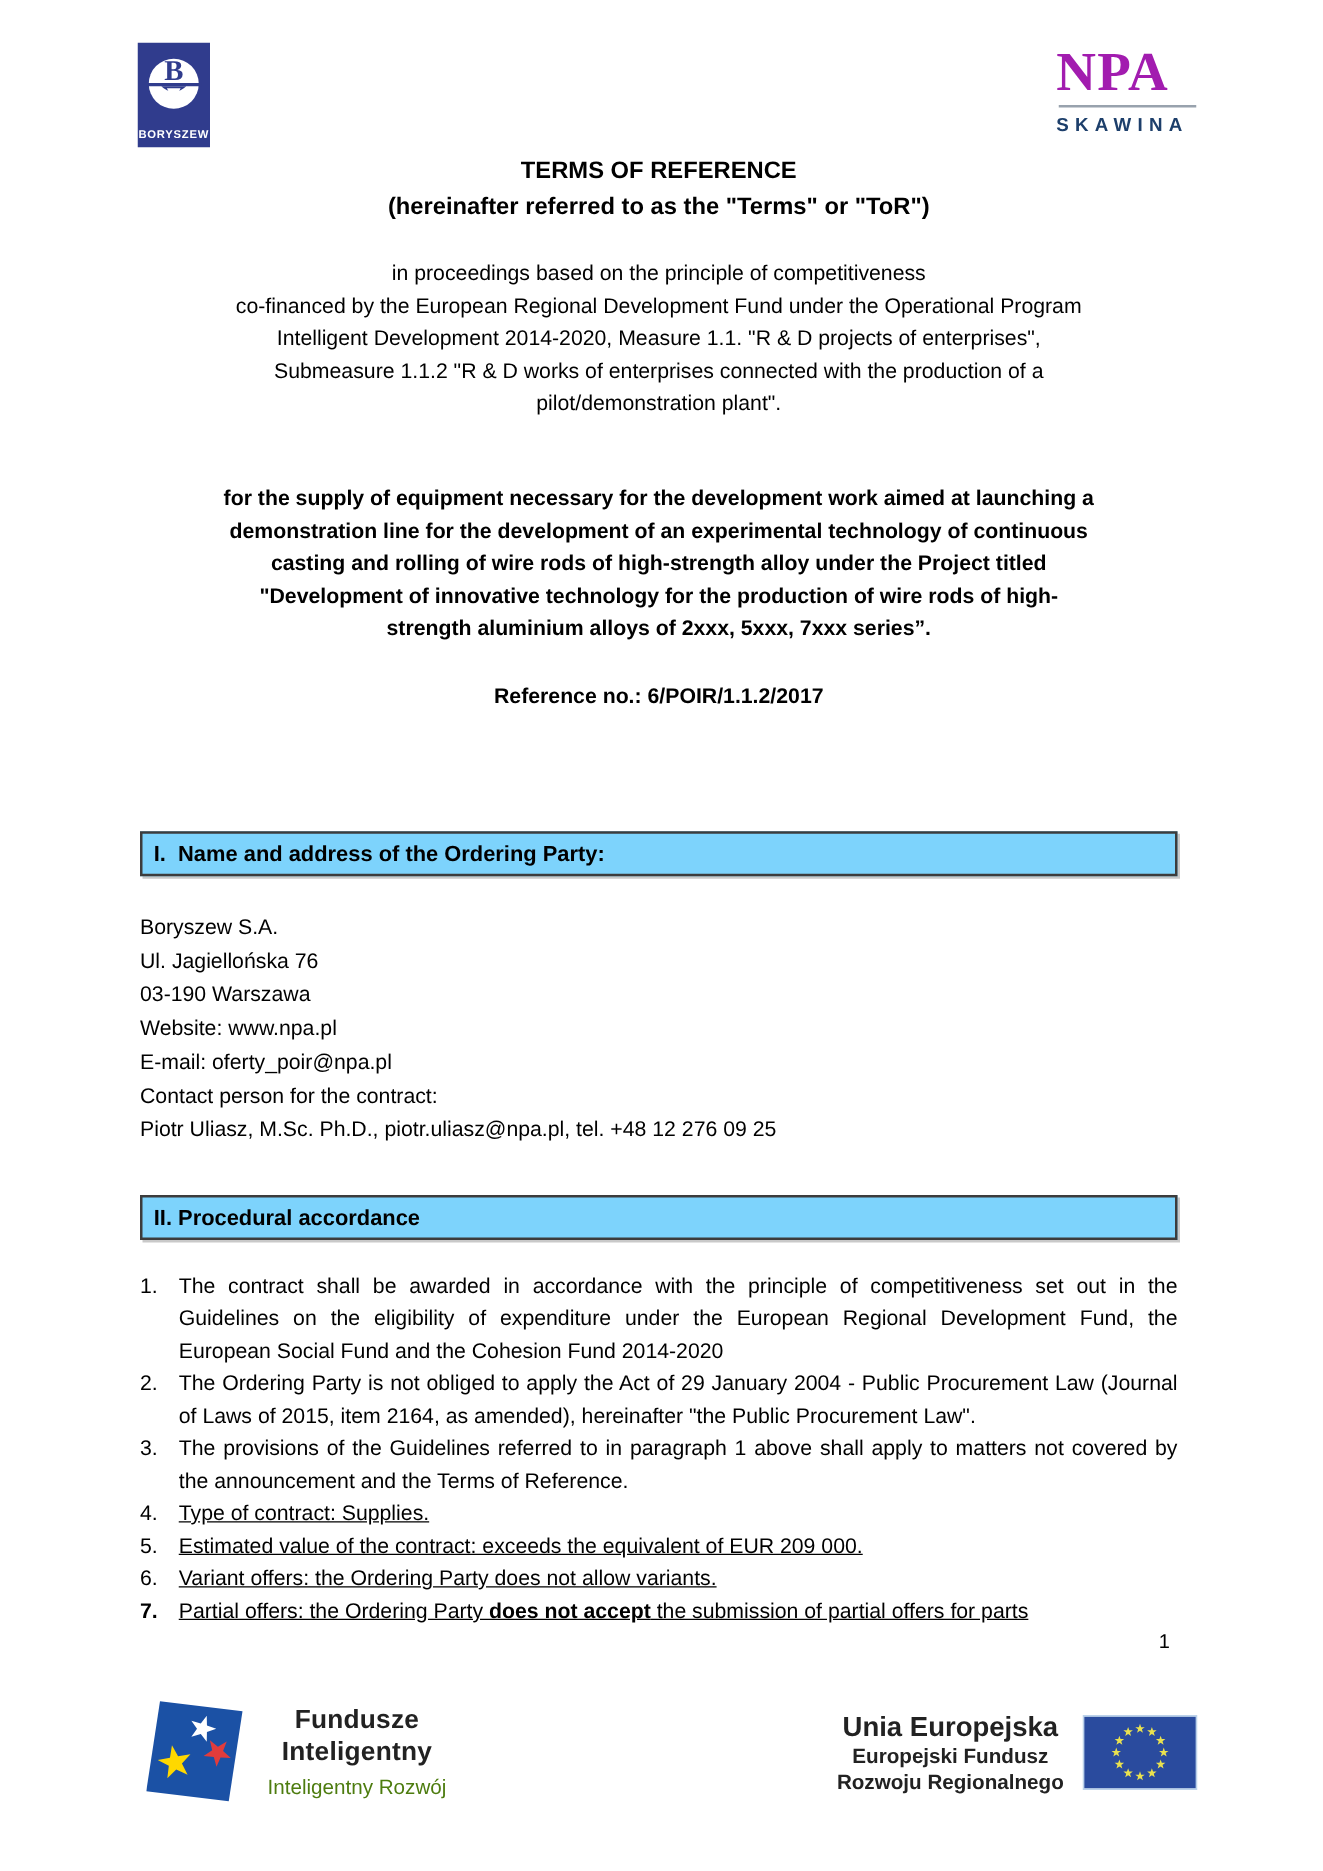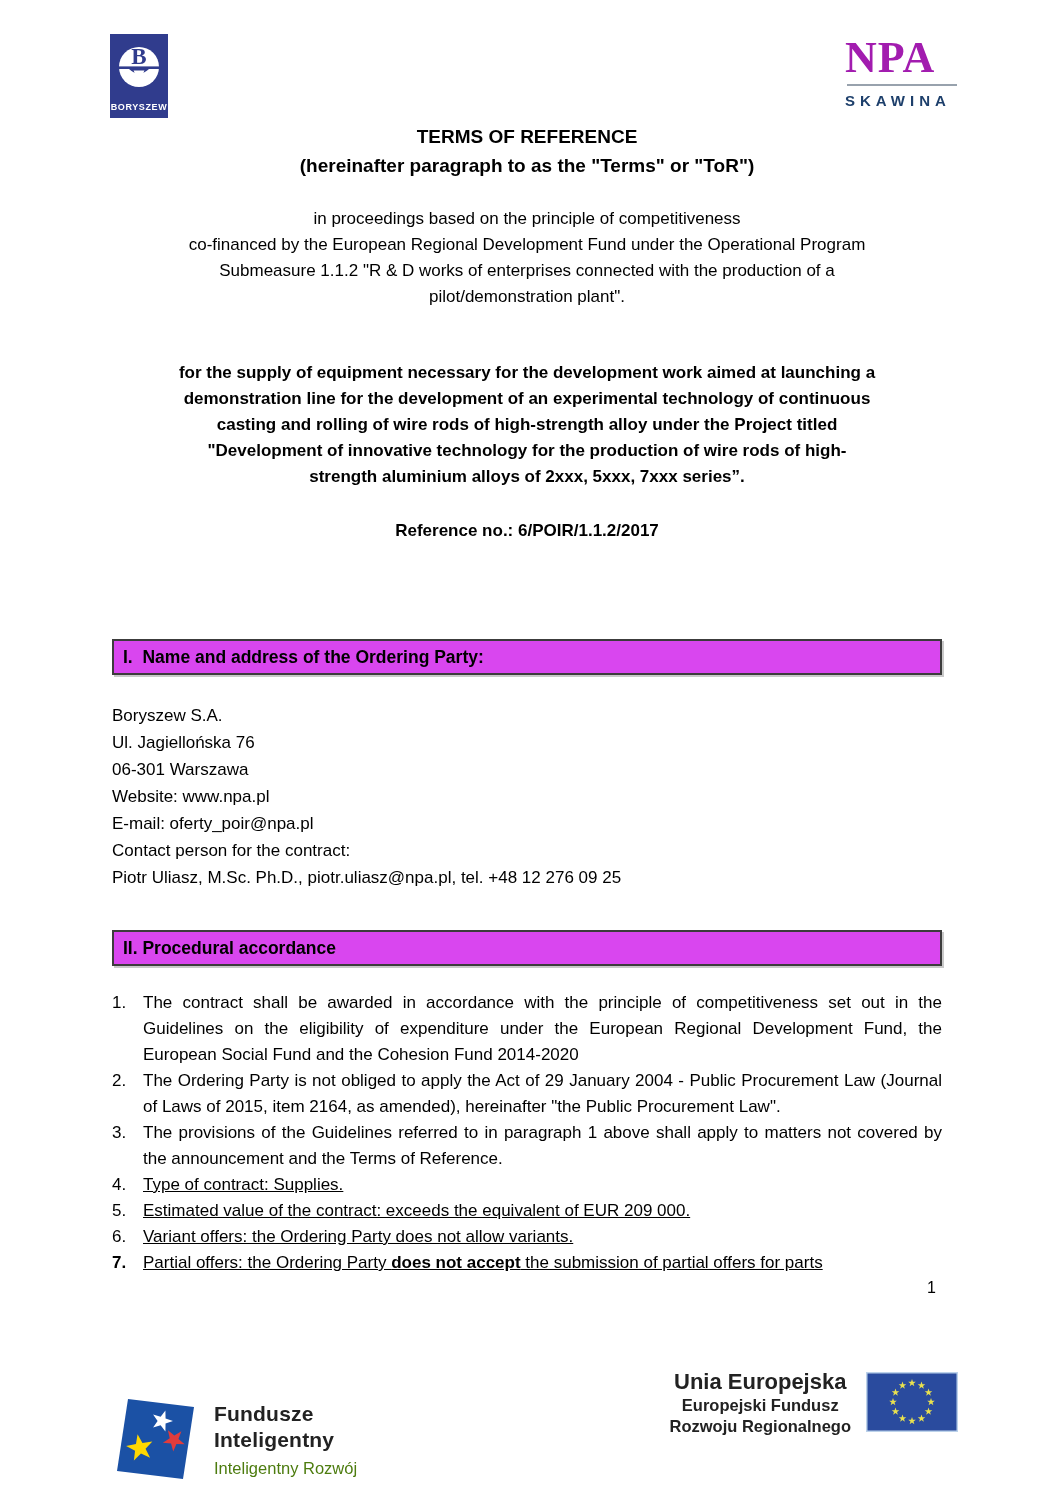--- a/index.html
+++ b/index.html
@@ -11,21 +11,21 @@
   }
   .content { position:absolute; left:112px; top:0; width:830px; }
 
   .doc-title { margin-top:122px; text-align:center; font-weight:bold; font-size:19px; line-height:29px; }
   .intro     { margin-top:26px;  text-align:center; font-size:17px; line-height:26px; }
   .subject   { margin-top:50px;  text-align:center; font-size:17px; line-height:26px; font-weight:bold; }
   .reference { margin-top:28px;  text-align:center; font-size:17px; line-height:26px; font-weight:bold; }
 
   .section-box {
     margin-top:95px; border:2px solid #3c3c3c; box-shadow:2px 2px 0 #c9c9c9;
-    padding:2px 9px; font-weight:bold; font-size:17.5px; line-height:28px; background:#d946ef;
+    padding:2px 9px; font-weight:bold; font-size:17.5px; line-height:28px; background:#7dd3fc;
   }
   .section-box.second { margin-top:39px; }
 
   .address { margin-top:27px; font-size:17px; line-height:27px; }
 
   .list { margin-top:24px; font-size:17px; line-height:26px; }
   .list-item { display:flex; }
   .list-item .num { flex:0 0 31px; width:31px; }
   .list-item .txt { flex:1; text-align:justify; }
   .list-item.single .txt { text-align:left;text-decoration:underline; }
@@ -34,21 +34,21 @@
   .page-number { text-align:right; font-size:16px; line-height:24px; padding-right:6px; }
 
   
   .boryszew-logo { position:absolute; left:110px; top:34px; }
   .npa-logo { position:absolute; left:845px; top:36px; width:114px; }
   .npa-name { font-family:"Liberation Serif", serif; font-weight:bold; font-size:44px; line-height:44px; color:#a21caf; letter-spacing:1px; }
   .npa-divider { border-top:2px solid #98a2ad; margin:4px 2px 6px 2px; }
   .npa-city { font-size:15px; font-weight:bold; letter-spacing:5px; color:#1d3f6b; white-space:nowrap; }
 
   
-  .footer-left { position:absolute; left:117px; top:1395px; display:flex; align-items:flex-start; }
+  .footer-left { position:absolute; left:117px; top:1357px; display:flex; align-items:flex-start;text-align:center; }
   .fe-text { margin-left:17px; padding-top:6px; }
   .fe-line1, .fe-line2 { font-size:21px; font-weight:bold; line-height:26px; letter-spacing:0.2px; color:#222; }
   .fe-line3 { font-size:16.5px; line-height:24px; margin-top:3px; color:#4d7c0f; }
 
   .footer-right { position:absolute; right:100px; top:1366px; display:flex; align-items:flex-start; }
   .ue-text { text-align:center; margin-right:15px; padding-top:2px; }
   .ue-line1 { font-size:22px; font-weight:bold; line-height:27px; color:#222; }
   .ue-line2, .ue-line3 { font-size:16.5px; font-weight:bold; line-height:21px; color:#222; }
   .eu-flag { margin-top:6px; }
 </style>
@@ -72,46 +72,47 @@
   <div class="npa-logo">
     <div class="npa-name">NPA</div>
     <div class="npa-divider"></div>
     <div class="npa-city">SKAWINA</div>
   </div>
 
   <div class="content">
 
     <div class="doc-title">
       <div>TERMS OF REFERENCE</div>
-      <div>(hereinafter paragraph to as the "Terms" or "ToR")</div>
+      <div>(hereinafter referred to as the "Terms" or "ToR")</div>
     </div>
 
     <div class="intro">
       <div>in proceedings based on the principle of competitiveness</div>
       <div>co-financed by the European Regional Development Fund under the Operational Program</div>
+      <div>Intelligent Development 2014-2020, Measure 1.1. "R &amp; D projects of enterprises",</div>
       <div>Submeasure 1.1.2 "R &amp; D works of enterprises connected with the production of a</div>
       <div>pilot/demonstration plant".</div>
     </div>
 
     <div class="subject">
       <div>for the supply of equipment necessary for the development work aimed at launching a</div>
       <div>demonstration line for the development of an experimental technology of continuous</div>
       <div>casting and rolling of wire rods of high-strength alloy under the Project titled</div>
       <div>"Development of innovative technology for the production of wire rods of high-</div>
       <div>strength aluminium alloys of 2xxx, 5xxx, 7xxx series”.</div>
     </div>
 
     <div class="reference">Reference no.: 6/POIR/1.1.2/2017</div>
 
     <div class="section-box">I. &nbsp;Name and address of the Ordering Party:</div>
 
     <div class="address">
       <div>Boryszew S.A.</div>
       <div>Ul. Jagiellońska 76</div>
-      <div>06-301 Warszawa</div>
+      <div>03-190 Warszawa</div>
       <div>Website: www.npa.pl</div>
       <div>E-mail: oferty_poir@npa.pl</div>
       <div>Contact person for the contract:</div>
       <div>Piotr Uliasz, M.Sc. Ph.D., piotr.uliasz@npa.pl, tel. +48 12 276 09 25</div>
     </div>
 
     <div class="section-box second">II. Procedural accordance</div>
 
     <div class="list">
       <div class="list-item">

